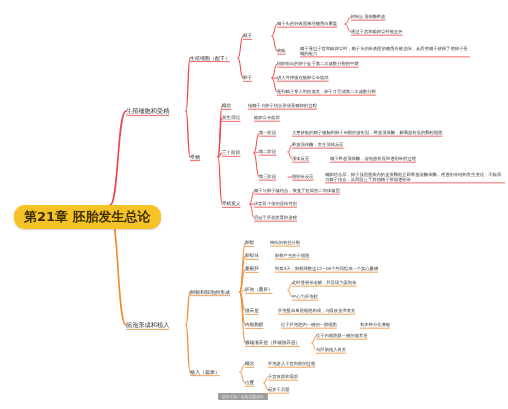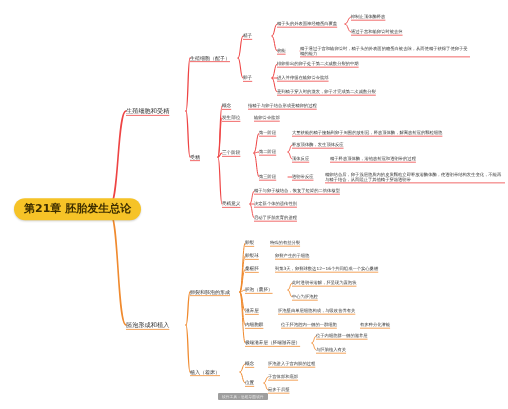--- a/index.html
+++ b/index.html
@@ -5,23 +5,24 @@
   html,body{margin:0;padding:0;background:#ffffff;}
   body{
     font-family:"DejaVu Sans","Liberation Sans",sans-serif;
     width:508px;height:409px;overflow:hidden;position:relative;
   }
   #map{position:absolute;left:0;top:0;width:508px;height:409px;}
   svg.edges{position:absolute;left:0;top:0;width:508px;height:409px;pointer-events:none;}
   .node{position:absolute;white-space:nowrap;line-height:1.25;}
   .root{
     background:#F6C327;color:#3d2e00;font-weight:bold;
-    border-radius:11px;padding:4px 10px;font-size:11px;
+    border-radius:11px;padding:4px 10px;font-size:13px;
     box-shadow:0 1px 2px rgba(0,0,0,.18);
     transform:translate(0,-50%);
+    margin-top:8px;
   }
   .lvl1{font-size:6.2px;color:#2b2b2b;transform:translate(0,-50%);}
   .lvl2{font-size:5px;color:#2b2b2b;transform:translate(0,-50%);}
   .lvl3{font-size:4.6px;color:#2b2b2b;transform:translate(0,-50%);}
   .lvl4{font-size:4.3px;color:#333;transform:translate(0,-50%);}
   .leaf{font-size:4.3px;color:#333;transform:translate(0,-50%);}
   .wrap3{white-space:normal;width:130px;}
   .watermark{
     position:absolute;left:218px;top:393px;
     background:#9e9e9e;color:#f2f2f2;font-size:3.6px;

